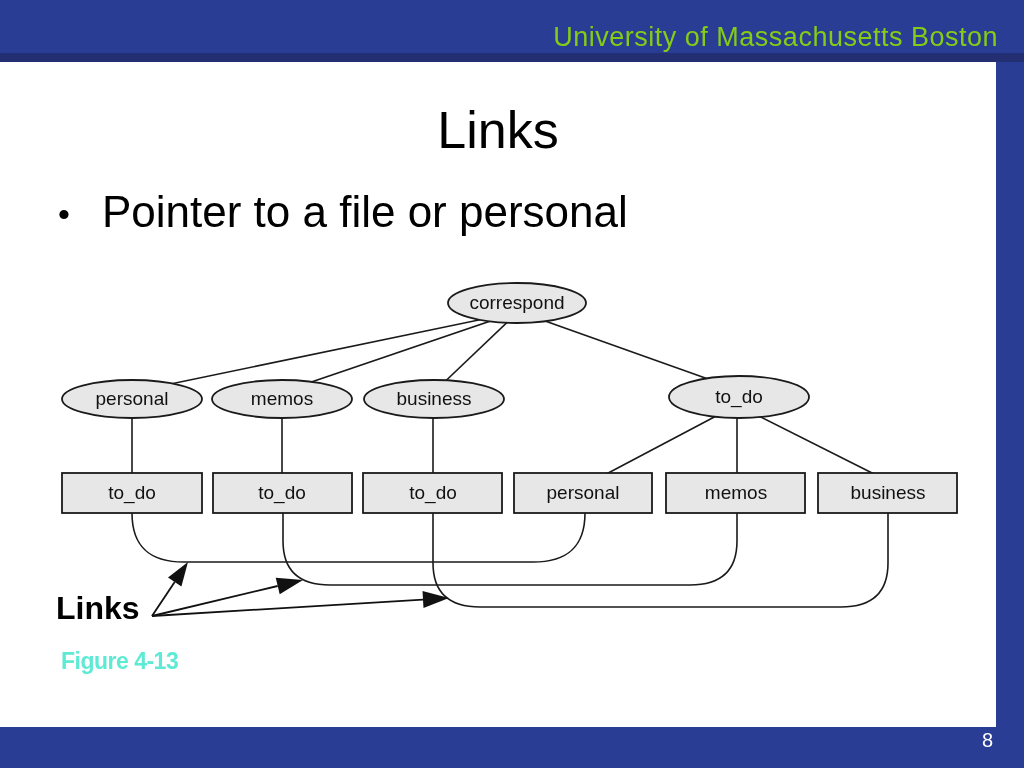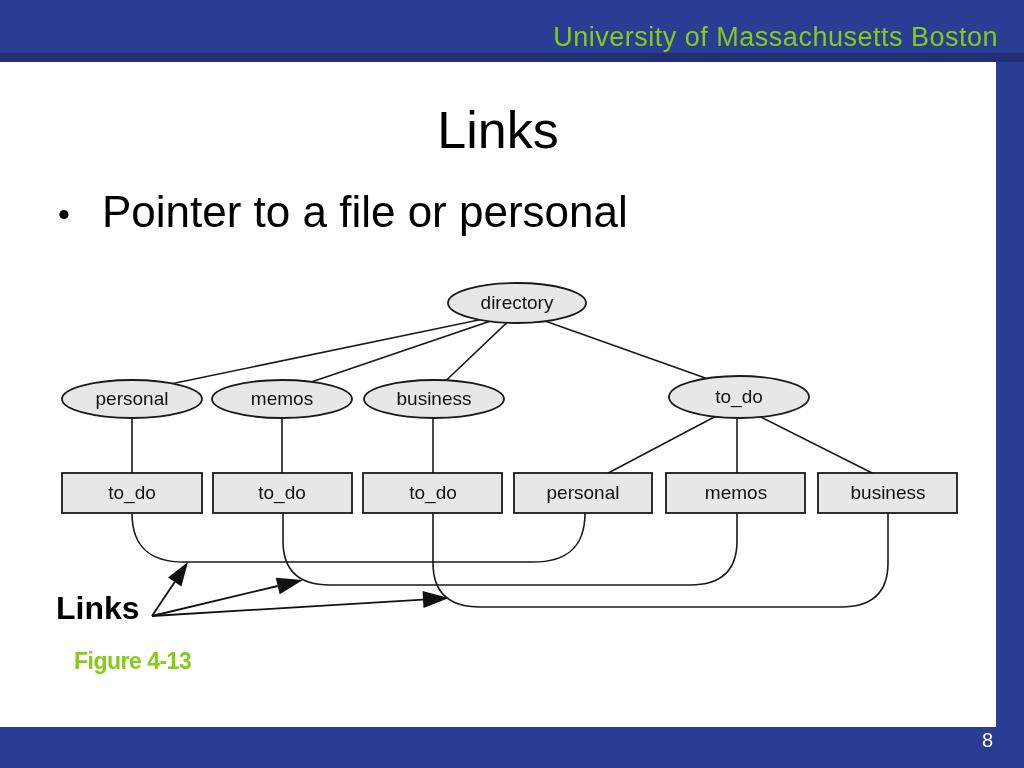--- a/index.html
+++ b/index.html
@@ -46,22 +46,22 @@
   .arrow-head{fill:#111;stroke:none;}
   .node-label{
     position:absolute;transform:translate(-50%,-50%);
     font-size:19px;color:#111;white-space:nowrap;
   }
   .links-label{
     position:absolute;left:56px;top:590px;
     font-size:32px;font-weight:bold;color:#000;white-space:nowrap;
   }
   .figure-caption{
-    position:absolute;left:74px;top:648px;
-    display:flex;align-items:baseline;color:#84cc16;white-space:nowrap;
+    position:absolute;left:61px;top:648px;
+    display:flex;align-items:baseline;color:#5eead4;white-space:nowrap;
   }
   .figure-label{font-size:23px;font-weight:bold;margin-right:30px;letter-spacing:-0.5px;}
   .figure-text{font-family:"Liberation Serif",serif;font-size:25px;}
 </style>
 </head>
 <body>
 
 <div class="header-accent"></div>
 <div class="content"></div>
 
@@ -105,21 +105,21 @@
   <rect class="shape" x="818" y="473" width="139" height="40"></rect>
 
   <line class="arrow-shaft" x1="152" y1="616" x2="174.7" y2="582"></line>
   <polygon class="arrow-head" points="188,562 181.4,586.4 168,577.6"></polygon>
   <line class="arrow-shaft" x1="152" y1="616" x2="277.7" y2="586"></line>
   <polygon class="arrow-head" points="303,580 279.7,594.3 275.7,577.7"></polygon>
   <line class="arrow-shaft" x1="152" y1="616" x2="423" y2="599.6"></line>
   <polygon class="arrow-head" points="449,598 423.5,608.1 422.5,591.1"></polygon>
 </svg>
 
-<div class="node-label" style="left:517px;top:303px;">directory</div>
+<div class="node-label" style="left:517px;top:303px;">correspond</div>
 <div class="node-label" style="left:132px;top:399px;">personal</div>
 <div class="node-label" style="left:282px;top:399px;">memos</div>
 <div class="node-label" style="left:434px;top:399px;">business</div>
 <div class="node-label" style="left:739px;top:397px;">to_do</div>
 <div class="node-label" style="left:132px;top:493px;">to_do</div>
 <div class="node-label" style="left:282px;top:493px;">to_do</div>
 <div class="node-label" style="left:433px;top:493px;">to_do</div>
 <div class="node-label" style="left:583px;top:493px;">personal</div>
 <div class="node-label" style="left:736px;top:493px;">memos</div>
 <div class="node-label" style="left:888px;top:493px;">business</div>

